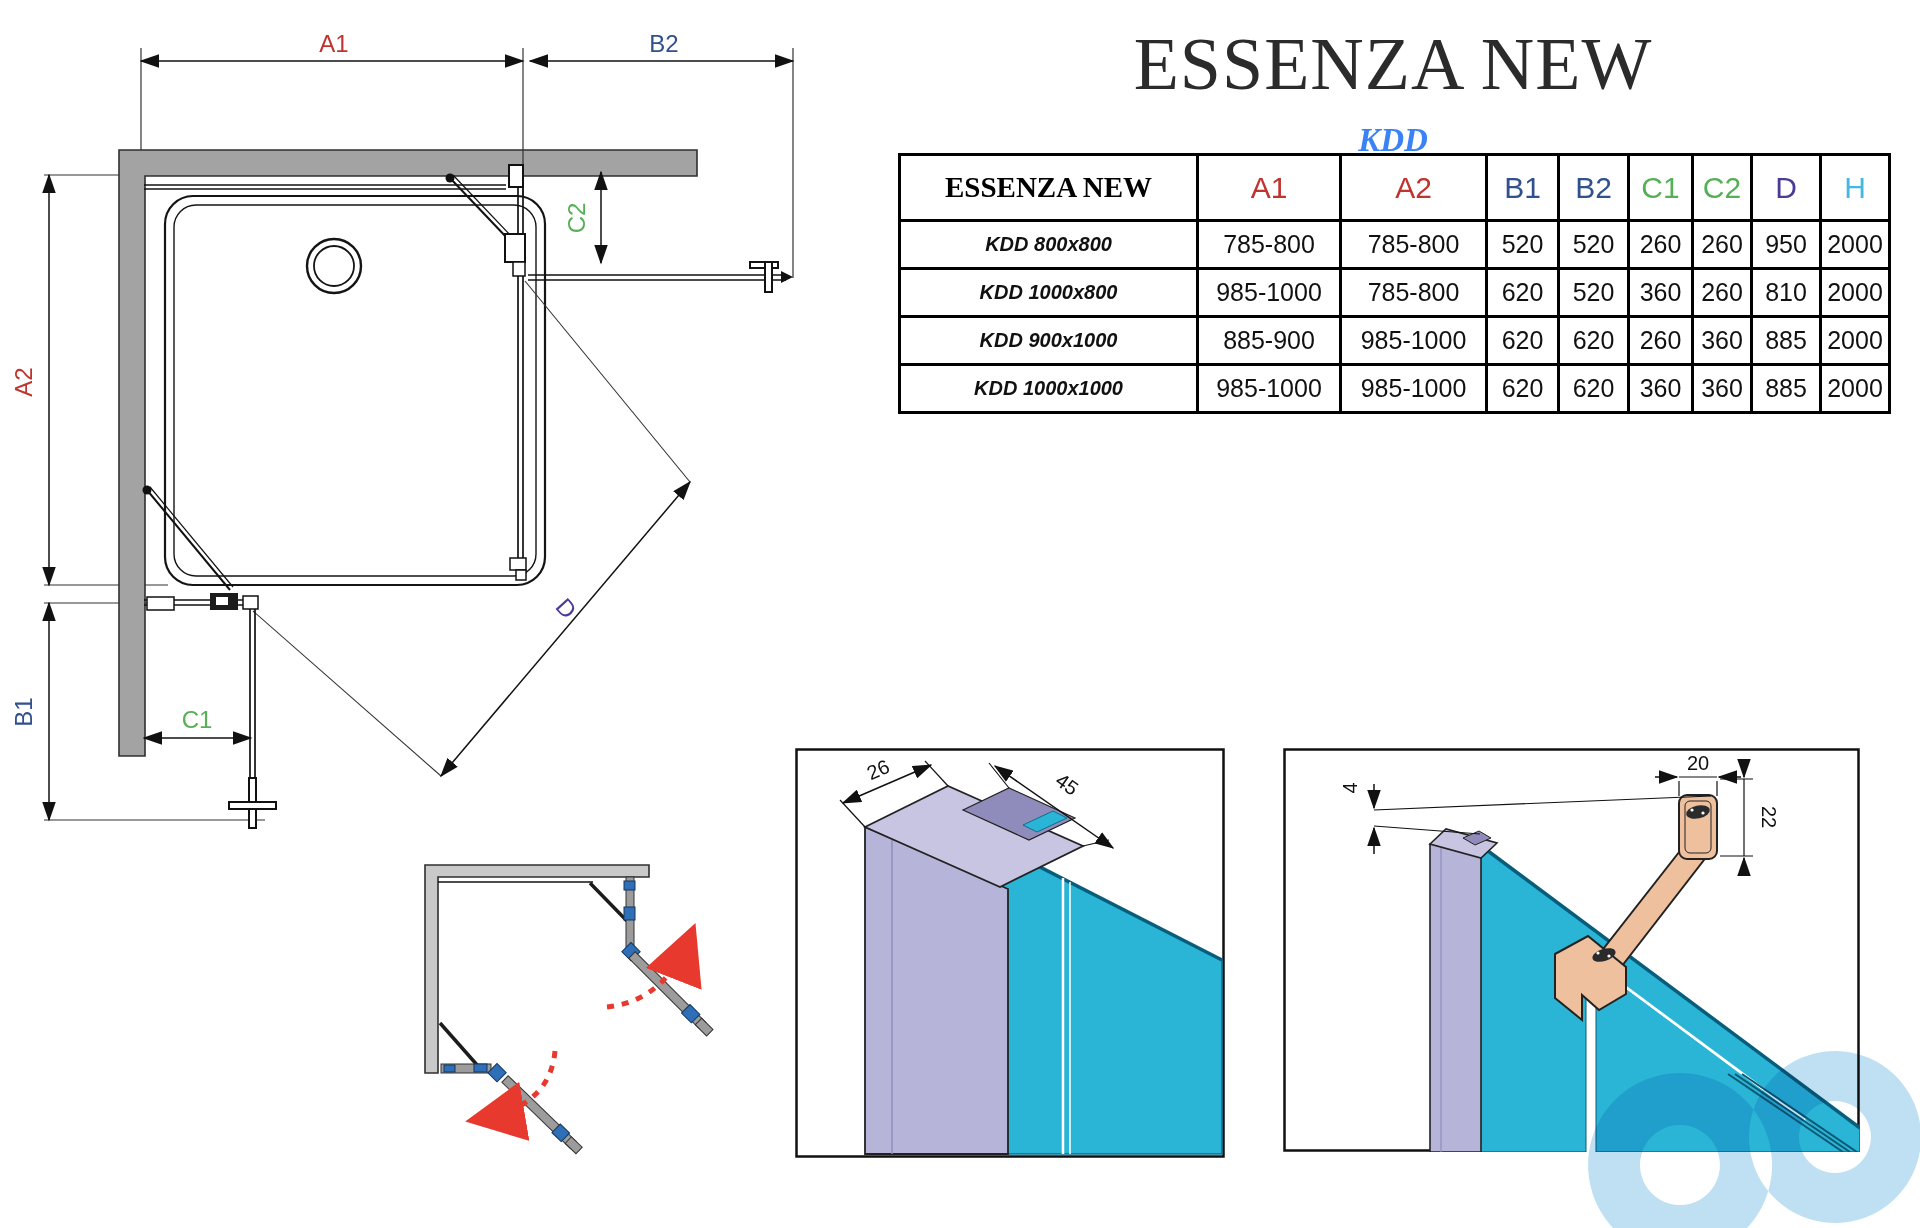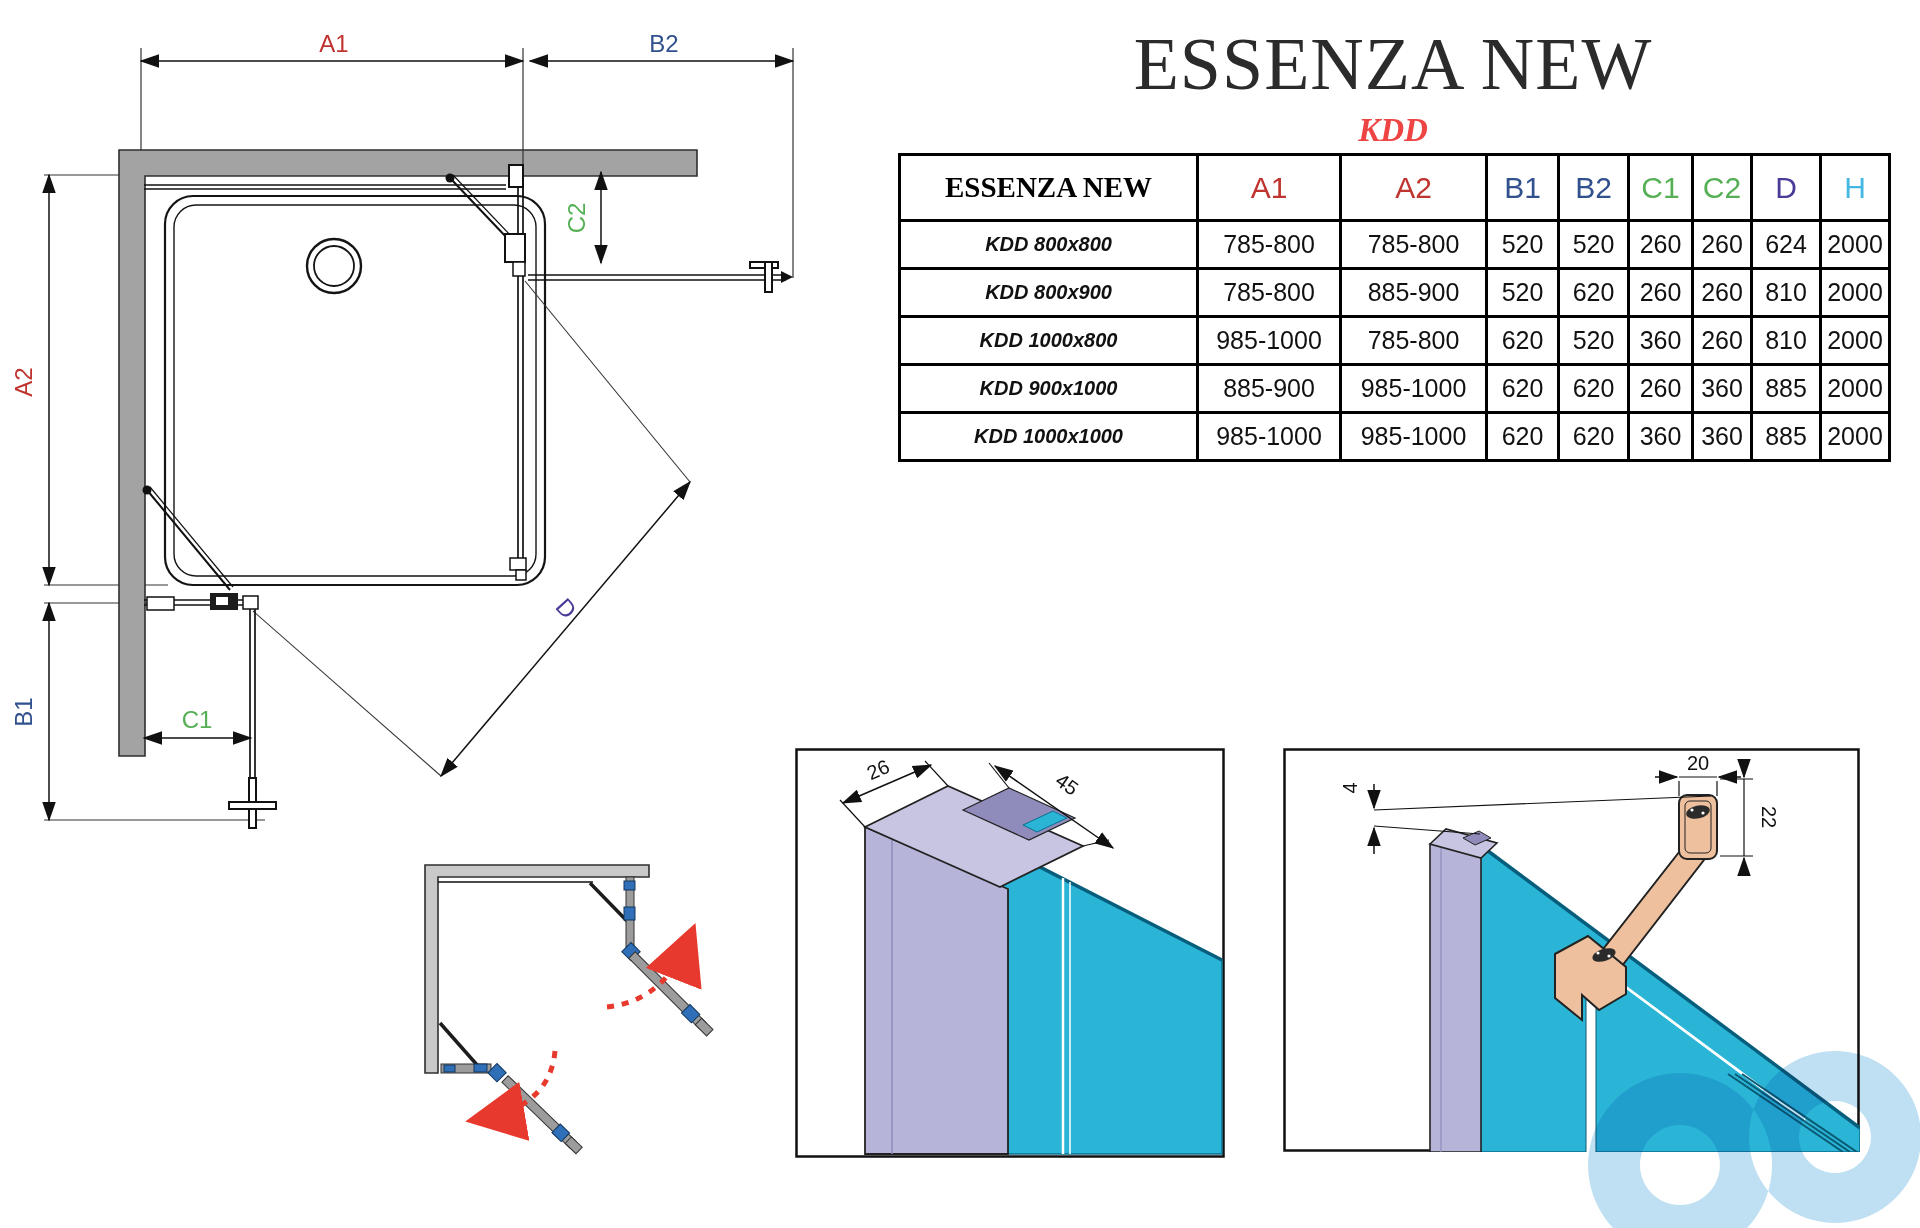--- a/index.html
+++ b/index.html
@@ -2,21 +2,21 @@
 <html><head>
 <meta charset="utf-8">
 <style>
   html,body{margin:0;padding:0;background:#ffffff;}
   .page{position:relative;width:1920px;height:1228px;background:#fff;overflow:hidden;
         font-family:"Liberation Sans",sans-serif;padding-left:24px;}
   .abs{position:absolute;}
   
   .title-block{left:898px;top:26px;width:990px;text-align:center;}
   .main-title{font-family:"Liberation Serif",serif;font-size:74px;line-height:76px;color:#2b2b2b;letter-spacing:1px;}
-  .sub-title{font-family:"Liberation Serif",serif;font-size:33px;line-height:36px;font-weight:bold;font-style:italic;color:#ef4444;margin-top:10px;}
+  .sub-title{font-family:"Liberation Serif",serif;font-size:33px;line-height:36px;font-weight:bold;font-style:italic;color:#3b82f6;margin-top:20px;}
   
   .spec-table-wrap{left:898px;top:153px;width:990px;}
   table.spec{border-collapse:collapse;width:990px;table-layout:fixed;}
   table.spec th,table.spec td{border:3px solid #000;text-align:center;vertical-align:middle;padding:0;background:#fff;}
   table.spec th{height:63px;font-size:30px;font-weight:normal;}
   table.spec th.name-h{font-family:"Liberation Serif",serif;font-weight:bold;font-size:29px;color:#000;}
   table.spec td{height:45px;font-size:25px;color:#111;}
   table.spec td.name-c{font-weight:bold;font-style:italic;font-size:20px;}
   svg text{font-family:"Liberation Sans",sans-serif;}
   .dimtxt{font-size:24px;}
@@ -158,32 +158,21 @@
         </thead>
       <tbody>
           <tr>
             <td class="name-c">KDD 800x800</td>
             <td>785-800</td>
             <td>785-800</td>
             <td>520</td>
             <td>520</td>
             <td>260</td>
             <td>260</td>
-            <td>624</td>
-            <td>2000</td>
-          </tr>
-          <tr>
-            <td class="name-c">KDD 800x900</td>
-            <td>785-800</td>
-            <td>885-900</td>
-            <td>520</td>
-            <td>620</td>
-            <td>260</td>
-            <td>260</td>
-            <td>810</td>
+            <td>950</td>
             <td>2000</td>
           </tr>
           <tr>
             <td class="name-c">KDD 1000x800</td>
             <td>985-1000</td>
             <td>785-800</td>
             <td>620</td>
             <td>520</td>
             <td>360</td>
             <td>260</td>

